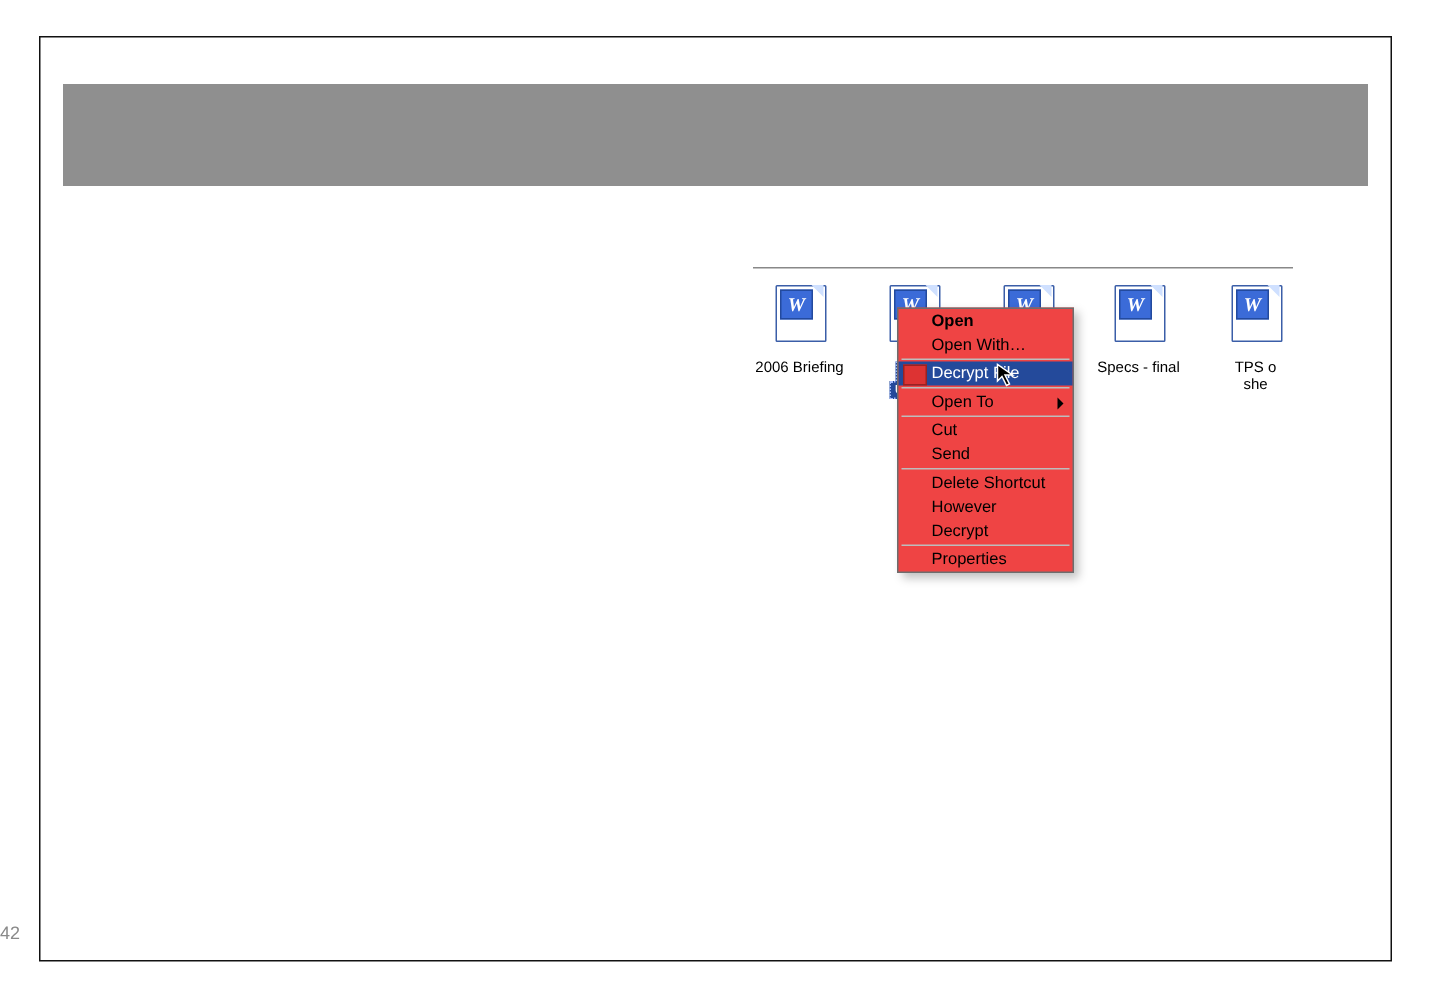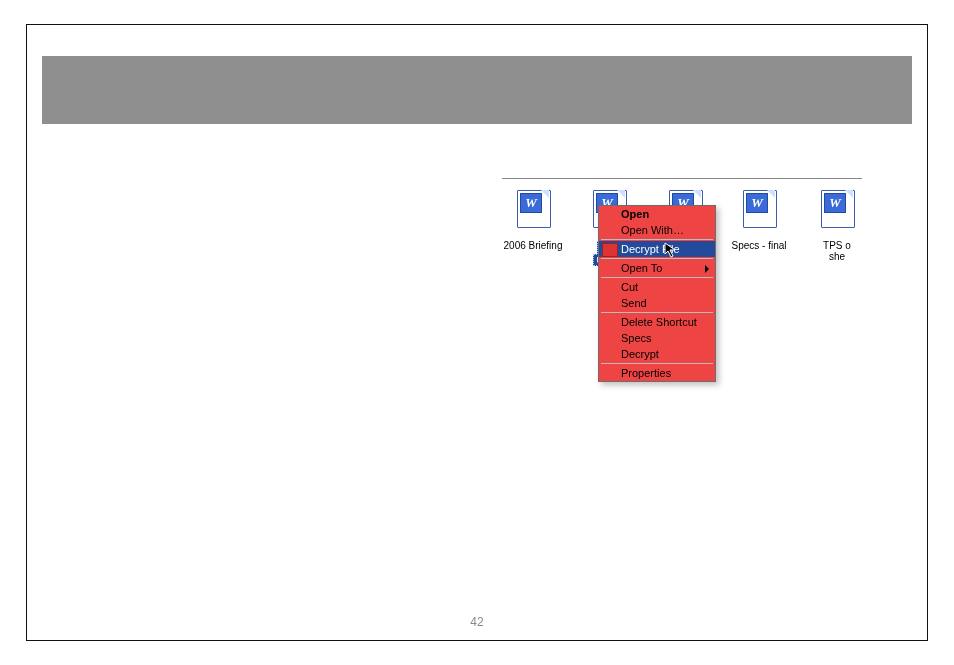--- a/index.html
+++ b/index.html
@@ -24,21 +24,21 @@
   .sel{background:#244a9b;color:#fff;padding:0 2px;display:inline-block;border:1px dotted #a8c0ff}
   .menu{position:absolute;left:96px;top:26px;width:116px;background:#ef4444;border:1px solid #6d6d6d;box-shadow:3px 3px 6px rgba(0,0,0,.25);font:11px Tahoma,Verdana,sans-serif;color:#000}
   .menu .row{padding:2px 6px 2px 22px;position:relative;white-space:nowrap}
   .menu .row.bold{font-weight:bold}
   .menu .sep{border-top:1px solid #bdbdbd;margin:1px 2px}
   .menu .row.sub::after{content:"";position:absolute;right:6px;top:5px;border-left:4px solid #000;border-top:4px solid transparent;border-bottom:4px solid transparent}
   .menu .row.hl{background:#244a9b;color:#fff}
   .menu .row .dicon{position:absolute;left:3px;top:2px;width:14px;height:12px;background:#d33;border:1px solid #922}
   .cursor{position:absolute;left:162px;top:63px;width:16px;height:16px}
   .cursor svg{display:block}
-  .pagenum{position:absolute;left:0;right:0;bottom:36px;text-align:center;font-size:12px;color:#8a8a8a}
+  .pagenum{position:absolute;left:0;right:0;bottom:36px;font-size:12px;color:#8a8a8a}
 </style>
 </head>
 <body>
 
 <div class="page">
   <div class="frame"></div>
   <div class="graybar"></div>
 
   <div class="body">
 
@@ -105,21 +105,21 @@
             <span class="dicon"></span>
             <span>Decrypt File</span>
           </div>
           <div class="sep"></div>
           <div class="row sub">Open To</div>
           <div class="sep"></div>
           <div class="row">Cut</div>
           <div class="row">Send</div>
           <div class="sep"></div>
           <div class="row">Delete Shortcut</div>
-          <div class="row">Specs</div>
+          <div class="row">However</div>
           <div class="row">Decrypt</div>
           <div class="sep"></div>
           <div class="row">Properties</div>
         </div>
 
         <div class="cursor">
           <svg viewBox="0 0 16 16">
               <path d="M1 1 L1 12 L4 9 L7 15 L9 14 L6 8 L11 8 Z" fill="#000" stroke="#fff" stroke-width="1"></path>
             </svg>
         </div>

